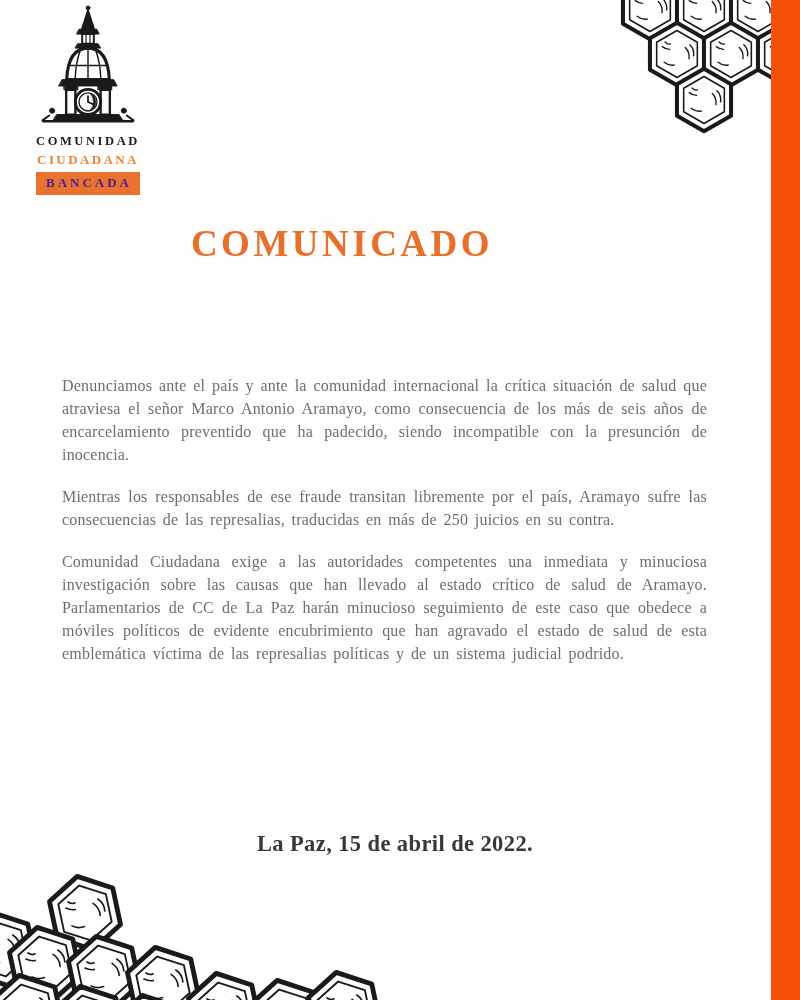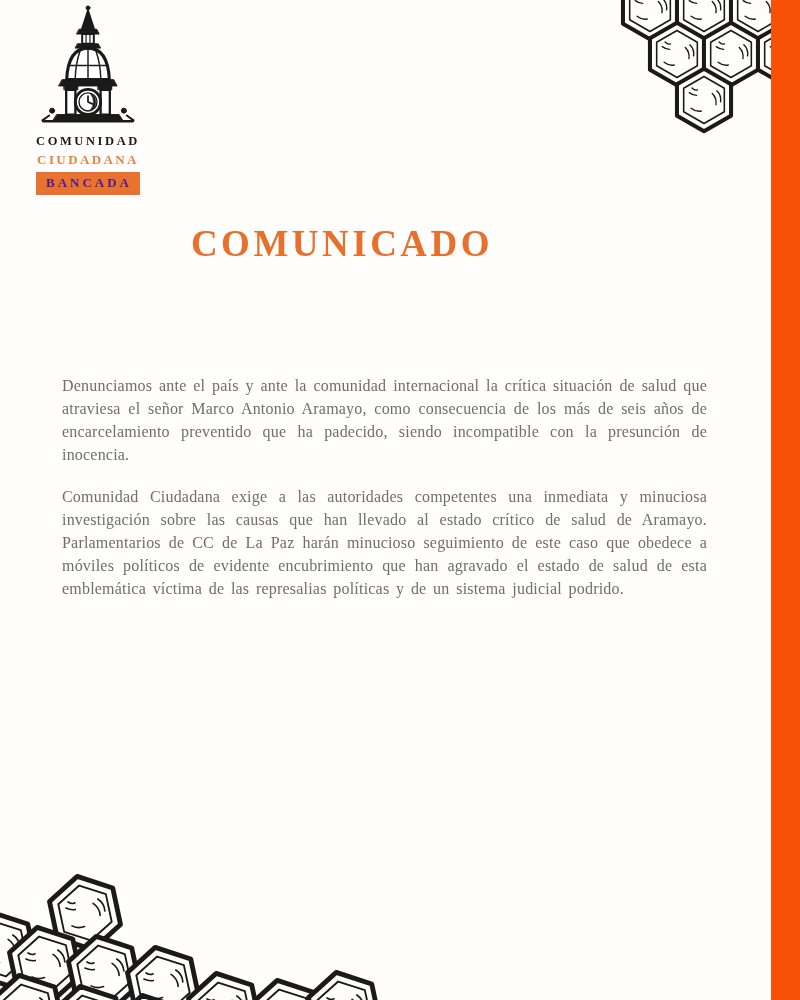--- a/index.html
+++ b/index.html
@@ -139,23 +139,25 @@
       <use href="#hexcell" transform="translate(135 54) scale(0.92)"></use>
       <use href="#hexcell" transform="translate(189 54) scale(0.92)"></use>
       <use href="#hexcell" transform="translate(108 100) scale(0.92)"></use>
     </svg>
   </span>
 
   <h1 class="doc-title">COMUNICADO</h1>
 
   <div class="doc-body">
     <p>Denunciamos ante el país y ante la comunidad internacional la crítica situación de salud que atraviesa el señor Marco Antonio Aramayo, como consecuencia de los más de seis años de encarcelamiento preventido que ha padecido, siendo incompatible con la presunción de inocencia.</p>
+    <p>Mientras los responsables de ese fraude transitan libremente por el país, Aramayo sufre las consecuencias de las represalias, traducidas en más de 250 juicios en su contra.</p>
     <p>Comunidad Ciudadana exige a las autoridades competentes una inmediata y minuciosa investigación sobre las causas que han llevado al estado crítico de salud de Aramayo. Parlamentarios de CC de La Paz harán minucioso seguimiento de este caso que obedece a móviles políticos de evidente encubrimiento que han agravado el estado de salud de esta emblemática víctima de las represalias políticas y de un sistema judicial podrido.</p>
   </div>
 
+  <div class="dateline">La Paz, 15 de abril de 2022.</div>
 
   <span class="honeycomb-bl">
     <svg width="560" height="148" viewBox="0 0 560 148">
       <use href="#hexcell" transform="translate(85 61) rotate(-12) scale(1.1)"></use>
       <use href="#hexcell" transform="translate(0 97) rotate(-12) scale(1.1)"></use>
       <use href="#hexcell" transform="translate(45 112) rotate(-12) scale(1.1)"></use>
       <use href="#hexcell" transform="translate(104 121) rotate(-12) scale(1.1)"></use>
       <use href="#hexcell" transform="translate(163 132) rotate(-12) scale(1.1)"></use>
       <use href="#hexcell" transform="translate(27 160) rotate(-12) scale(1.1)"></use>
       <use href="#hexcell" transform="translate(88 171) rotate(-12) scale(1.1)"></use>

